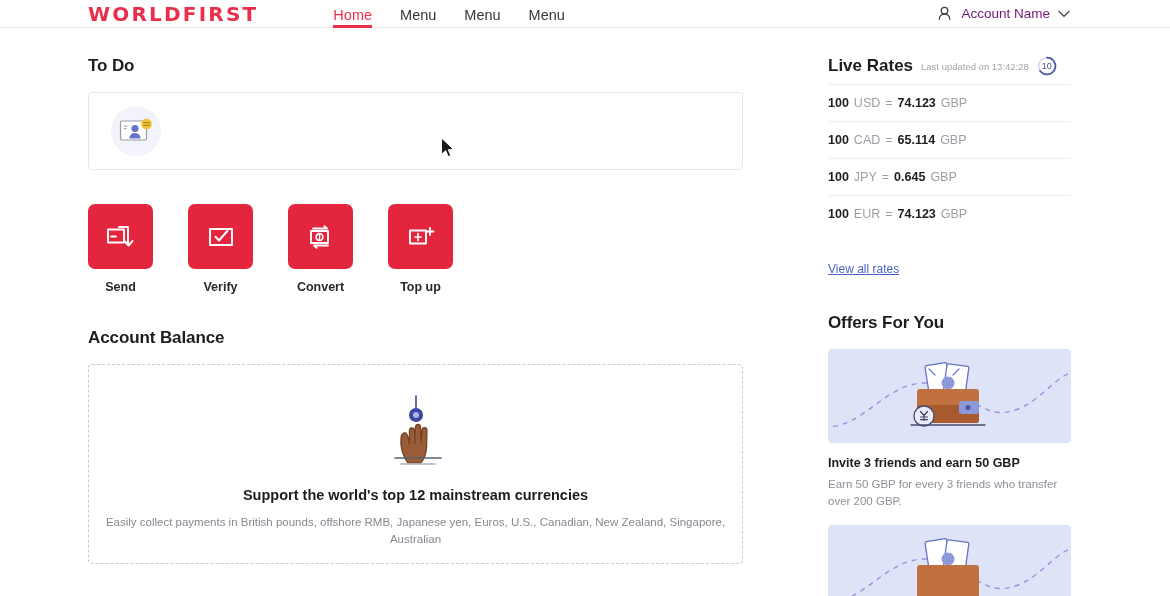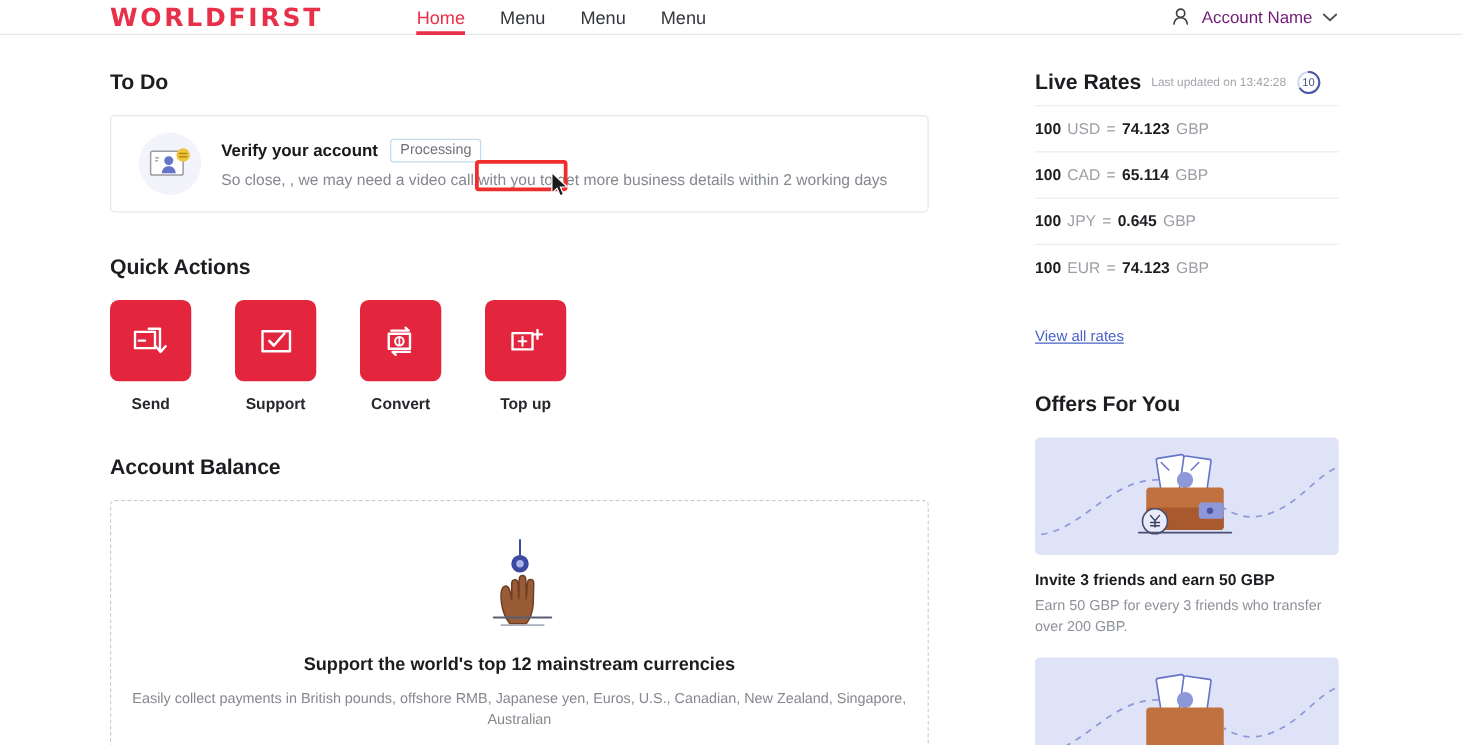--- a/index.html
+++ b/index.html
@@ -248,33 +248,24 @@
         <div class="todo-icon">
           <svg width="34" height="28" viewBox="0 0 34 28">
             <rect x="1.5" y="4" width="26" height="19" rx="1.5" fill="#ffffff" stroke="#9a9ca5" stroke-width="1.2"></rect>
             <circle cx="16" cy="11.5" r="3.6" fill="#6674c8"></circle>
             <path d="M10.4 21.5 C10.9 17.4 13.2 16 16 16 C18.8 16 21.1 17.4 21.6 21.5 Z" fill="#6674c8"></path>
             <path d="M5.4 9.2 h2.4 M5.4 11.6 h1.6" stroke="#8f92a0" stroke-width="1" stroke-linecap="round"></path>
             <circle cx="27.5" cy="7" r="5.4" fill="#f0c33c"></circle>
             <path d="M24.6 5.7 h5.8 M24.6 8.3 h5.8" stroke="#b08a14" stroke-width="1.2" stroke-linecap="round"></path>
           </svg>
         </div>
-        <div class="todo-body">
-          <div class="todo-row1">
-            <span class="todo-title">Verify your account</span>
-            <span class="badge">Processing</span>
-          </div>
-          <div class="todo-desc">So close, , we may need a video call with you to get more business details within 2 working days</div>
-          <div class="annot-box"></div>
-        </div>
       </div>
     </div>
 
     <div class="qa-wrap">
-      <div class="section-title">Quick Actions</div>
       <div class="qa-list">
 
         <div class="qa-item">
           <div class="qa-tile">
             <svg width="30" height="26" viewBox="0 0 30 26">
               <path d="M2 5.5 h16 v13 h-16 z" fill="none" stroke="#fff" stroke-width="1.9" stroke-linejoin="round"></path>
               <path d="M5 12.5 h5" stroke="#fff" stroke-width="1.9" stroke-linecap="round"></path>
               <path d="M13 3 h9 v18" fill="none" stroke="#fff" stroke-width="1.9" stroke-linecap="round" stroke-linejoin="round"></path>
               <path d="M18.5 17 l4 4.5 l4 -4.5" fill="none" stroke="#fff" stroke-width="1.9" stroke-linecap="round" stroke-linejoin="round"></path>
             </svg>
@@ -282,21 +273,21 @@
           <div class="qa-label">Send</div>
         </div>
 
         <div class="qa-item">
           <div class="qa-tile">
             <svg width="30" height="26" viewBox="0 0 30 26">
               <path d="M4 5 h22 v16 h-22 z" fill="none" stroke="#fff" stroke-width="1.9" stroke-linejoin="round"></path>
               <path d="M9.5 12.8 l3.6 3.6 l8.4 -9.6" fill="none" stroke="#fff" stroke-width="2.1" stroke-linecap="round" stroke-linejoin="round"></path>
             </svg>
           </div>
-          <div class="qa-label">Support</div>
+          <div class="qa-label">Verify</div>
         </div>
 
         <div class="qa-item">
           <div class="qa-tile">
             <svg width="30" height="26" viewBox="0 0 30 26">
               <path d="M5 7 h17 v12 h-17 z" fill="none" stroke="#fff" stroke-width="1.9" stroke-linejoin="round"></path>
               <circle cx="13.5" cy="13" r="3.4" fill="none" stroke="#fff" stroke-width="1.7"></circle>
               <path d="M13.5 10.4 v5.2" stroke="#fff" stroke-width="1.4" stroke-linecap="round"></path>
               <path d="M7 4.5 h14 l-2.6 -2.4" fill="none" stroke="#fff" stroke-width="1.8" stroke-linecap="round" stroke-linejoin="round"></path>
               <path d="M22 21.5 h-14 l2.6 2.4" fill="none" stroke="#fff" stroke-width="1.8" stroke-linecap="round" stroke-linejoin="round"></path>

